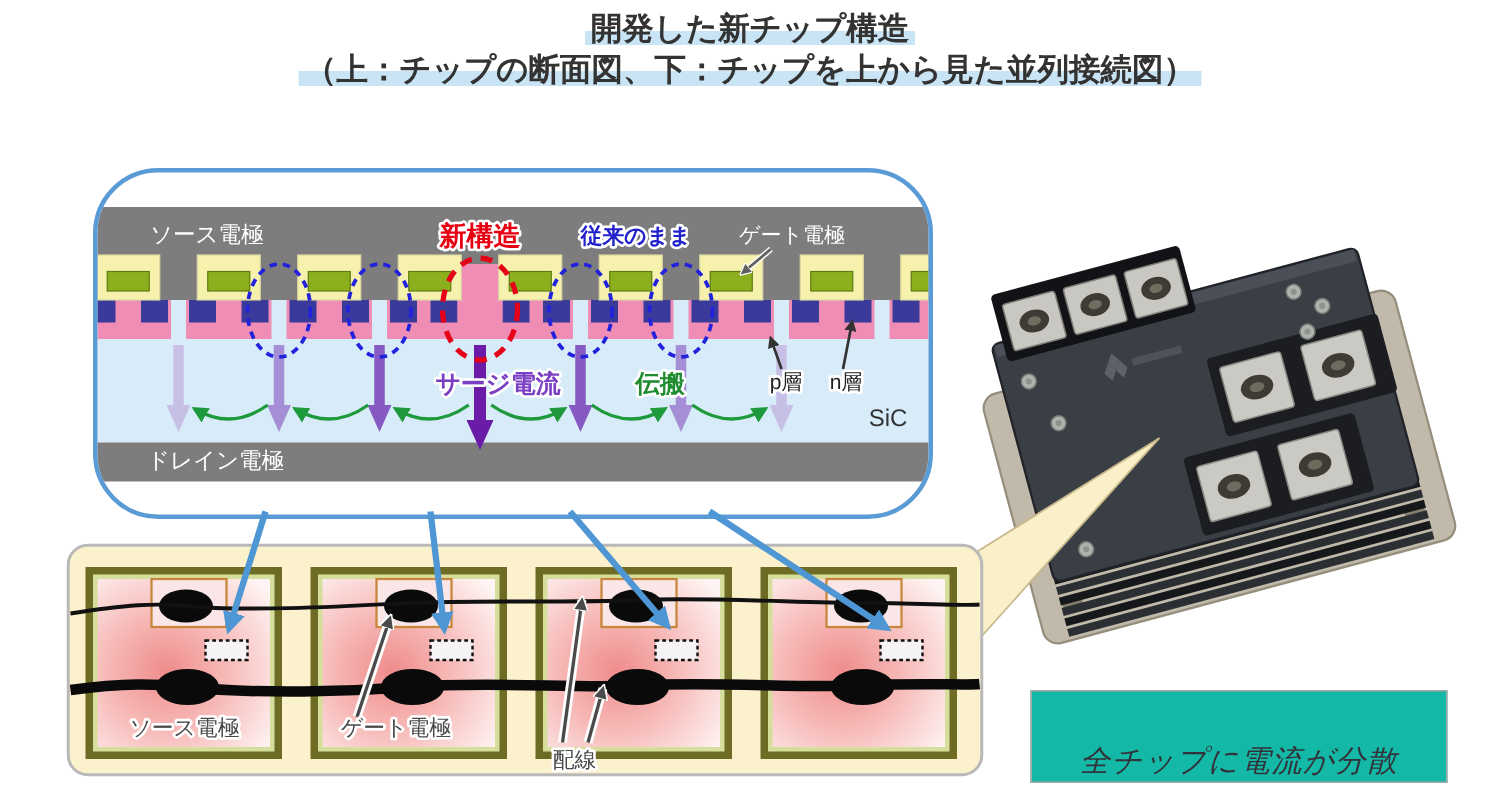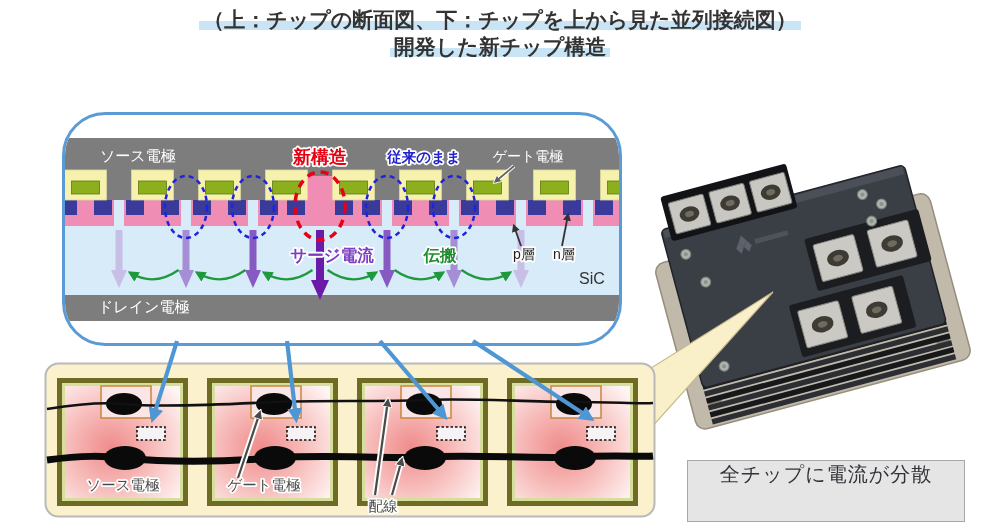--- a/index.html
+++ b/index.html
@@ -4,33 +4,33 @@
 <style>
   html,body{margin:0;padding:0;background:#fff;}
   .stage{position:relative;width:1000px;height:528px;background:#fff;overflow:hidden;
          font-family:"Liberation Sans","DejaVu Sans",sans-serif;}
   .title{position:absolute;top:6px;left:0;width:1000px;text-align:center;line-height:27px;
          font-size:21px;font-weight:bold;color:#333;}
   .title .hl{background:linear-gradient(to bottom, transparent 55%, #C9E4F4 55%, #C9E4F4 96%, transparent 96%);
              padding:0 4px;}
   .abs{position:absolute;}
   .caption-box{position:absolute;left:687px;top:460px;width:276px;height:60px;
-               background:#e5e5e5;border:1.5px solid #A8A8A8;display:flex;align-items:flex-start;
-               justify-content:center;font-size:20px;letter-spacing:1px;color:#32323A;z-index:4;}
+               background:#14b8a6;border:1.5px solid #A8A8A8;display:flex;align-items:flex-end;
+               justify-content:center;font-size:20px;letter-spacing:1px;color:#32323A;z-index:4;font-style:italic;}
   svg text{font-family:"Liberation Sans","DejaVu Sans",sans-serif;}
   .halo{paint-order:stroke;stroke:#ffffff;stroke-width:3.5px;stroke-linejoin:round;}
 </style>
 </head>
 <body>
 
 <div class="stage">
 
   <div class="title">
+    <div><span class="hl">開発した新チップ構造</span></div>
     <div><span class="hl">（上：チップの断面図、下：チップを上から見た並列接続図）</span></div>
-    <div><span class="hl">開発した新チップ構造</span></div>
   </div>
 
   <svg class="abs" style="left:640px;top:148px;z-index:1;" width="340" height="322" viewBox="0 0 340 322">
     <g transform="rotate(-15 170 160)">
       <rect x="30" y="78" width="284" height="172" rx="10" fill="#C1B9AA" stroke="#968E7D" stroke-width="1.5"></rect>
       <ellipse cx="54" cy="102" rx="7" ry="5.5" fill="#867E6D"></ellipse>
       <ellipse cx="290" cy="102" rx="7" ry="5.5" fill="#867E6D"></ellipse>
       <ellipse cx="54" cy="226" rx="7" ry="5.5" fill="#867E6D"></ellipse>
       <ellipse cx="290" cy="226" rx="7" ry="5.5" fill="#867E6D"></ellipse>
       <g>

